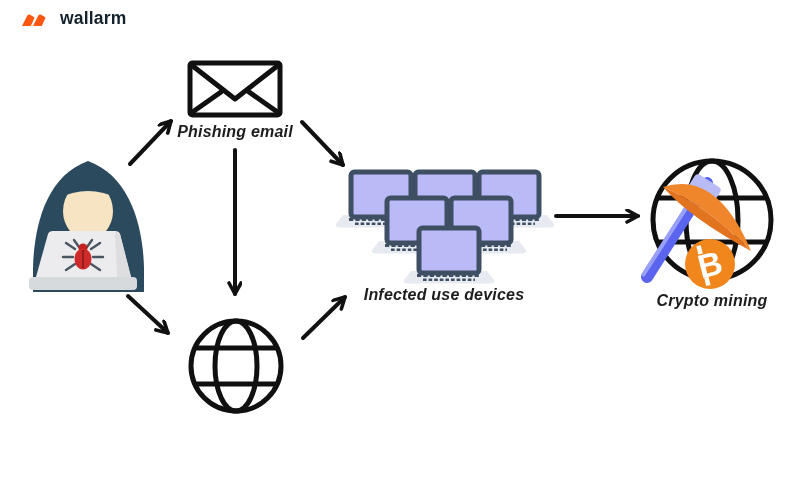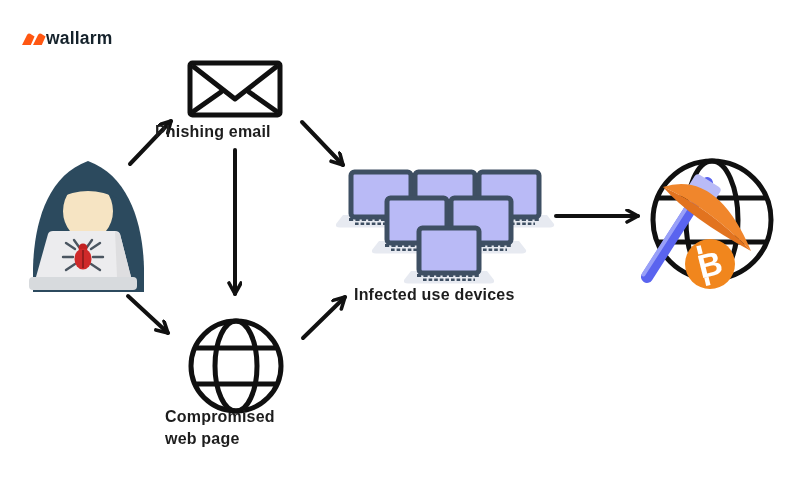--- a/index.html
+++ b/index.html
@@ -1,21 +1,21 @@
 <!DOCTYPE html>
 <html><head>
 <meta charset="utf-8">
 <style>
   html,body{margin:0;padding:0;background:#fff;}
   #stage{position:relative;width:800px;height:480px;background:#FFFFFF;overflow:hidden;
          font-family:"Liberation Sans",sans-serif;}
   #diagram-svg{position:absolute;left:0;top:0;}
-  .node-label{position:absolute;text-align:left;font-weight:700;font-size:16px;
-              color:#1D1D1D;letter-spacing:.2px;line-height:1.35;}
-  #brand{position:absolute;left:22px;top:8px;display:flex;gap:0;margin-top:20px;}
+  .node-label{position:absolute;text-align:center;font-weight:700;font-size:16px;
+              color:#1D1D1D;letter-spacing:.2px;line-height:1.35;font-style:italic;}
+  #brand{position:absolute;left:22px;top:8px;display:flex;align-items:center;gap:14px;}
   #brand-name{font-size:17.5px;font-weight:700;color:#15222B;letter-spacing:.2px;}
   #lbl-phishing{left:155px;top:121px;width:160px;}
   #lbl-infected{left:354px;top:284px;width:180px;}
   #lbl-crypto{left:632px;top:290px;width:160px;}
   #lbl-compromised{left:165px;top:406px;width:140px;}
 </style>
 </head>
 <body>
 
 <div id="stage">
@@ -116,15 +116,15 @@
 
   <div id="brand">
     <svg width="24" height="19" viewBox="0 0 24 19">
       <path d="M 0 17 L 5 7 Q 6 4.6 8.2 5.8 L 12.6 8.6 L 8.8 17 Z" fill="#FF5712"></path>
       <path d="M 11 17 L 16 7 Q 17 4.6 19.2 5.8 L 23.6 8.6 L 19.8 17 Z" fill="#FF5712"></path>
     </svg>
     <span id="brand-name">wallarm</span>
   </div>
 
   <div class="node-label" id="lbl-phishing">Phishing email</div>
-  <div class="node-label" id="lbl-compromised">Compromised web page</div>
   <div class="node-label" id="lbl-infected">Infected use devices</div>
+  <div class="node-label" id="lbl-crypto">Crypto mining</div>
 </div>
 
 </body></html>

